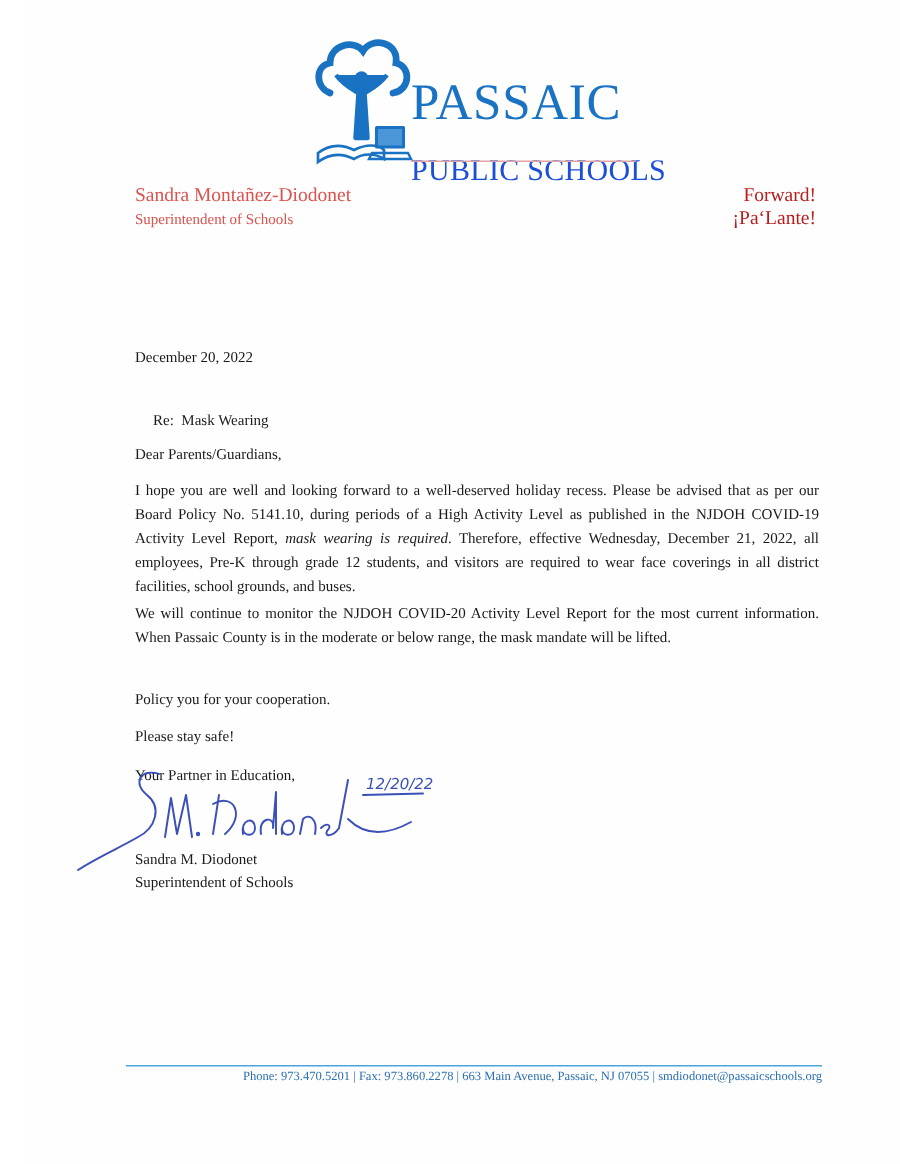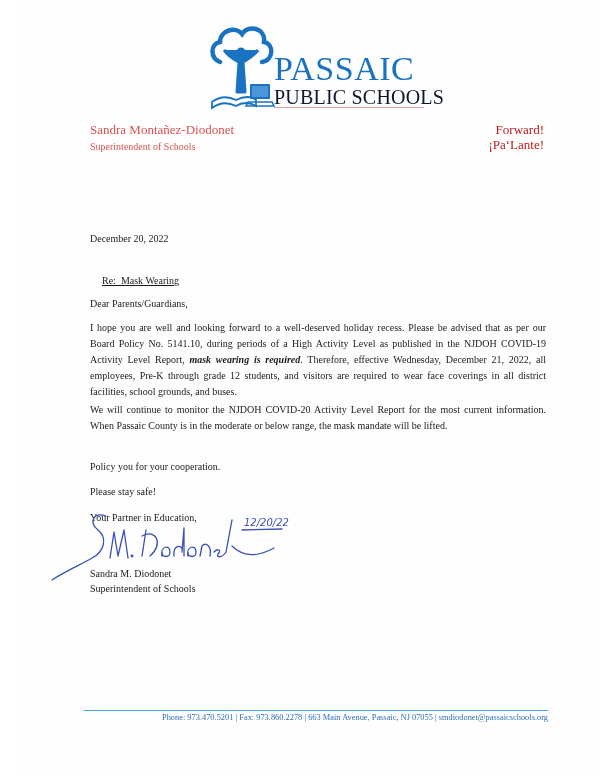--- a/index.html
+++ b/index.html
@@ -4,42 +4,42 @@
 <style>
   html, body { margin: 0; padding: 0; background: #ffffff; }
   body { width: 600px; height: 776px; position: relative; overflow: hidden;
          font-family: "Liberation Serif", "DejaVu Serif", serif; color: #1a1a1a; }
   .page { position: absolute; left: 16px; top: 0; width: 600px; height: 776px; background: #fefefe; }
 
   
   .logo { position: absolute; left: 190px; top: 22px; width: 70px; height: 88px; }
   .brand { position: absolute; left: 258px; top: 52px; }
   .brand-name { font-size: 34px; color: #1a73c2; letter-spacing: 0.5px; line-height: 34px; white-space: nowrap; }
-  .brand-sub  { font-size: 20px; color: #0f172a; line-height: 22px; margin-top: 0px; white-space: nowrap; letter-spacing: 0.2px; }
+  .brand-sub  { font-size: 20px; color: #1d4ed8; line-height: 22px; margin-top: 17px; white-space: nowrap; letter-spacing: 0.2px; }
   .brand-rule { position: absolute; left: 258px; top: 107px; width: 150px; height: 1px; background: #e2a3a6; }
 
   .sender { position: absolute; left: 74px; top: 122px; color: #d9534f; }
   .sender-name { font-size: 13px; line-height: 16px; }
   .sender-title { font-size: 10px; line-height: 14px; margin-top: 2px; }
   .motto { position: absolute; right: 72px; top: 122px; text-align: right; color: #b91c1c; font-size: 13px; line-height: 15px; }
 
   
   .text { position: absolute; left: 74px; font-size: 10px; line-height: 16px; color: #1a1a1a; }
   .date { top: 231px; }
   .re { top: 273px; left: 86px; }
   .salutation { top: 296px; }
   .para { width: 456px; text-align: justify; }
   .p1 { top: 320px; }
   .p2 { top: 402px; }
   .thanks { top: 459px; }
   .safe { top: 484px; }
   .closing { top: 510px; }
   .sig-name { top: 566px; }
   .sig-title { top: 581px; }
-  em.emph { font-weight: bold; font-style: italic; }
+  em.emph { font-weight: normal; font-style: italic; }
 
   .signature { position: absolute; left: 30px; top: 500px; width: 270px; height: 90px; pointer-events: none; }
 
   
   .footer-rule { position: absolute; left: 68px; top: 710px; width: 464px; height: 1px; background: #4aa3d9; }
   .footer { position: absolute; left: 68px; top: 713px; width: 464px; text-align: right;
             font-size: 8.4px; color: #2a6fb0; white-space: nowrap; }
 </style>
 </head>
 <body>
@@ -70,21 +70,21 @@
     <div class="sender-name">Sandra Montañez-Diodonet</div>
     <div class="sender-title">Superintendent of Schools</div>
   </div>
 
   <div class="motto">
     <div>Forward!</div>
     <div>¡Pa‘Lante!</div>
   </div>
 
   <div class="text date">December 20, 2022</div>
-  <div class="text re" style="white-space:pre;text-decoration:underline;">Re:  Mask Wearing</div>
+  <div class="text re" style="white-space:pre;">Re:  Mask Wearing</div>
   <div class="text salutation">Dear Parents/Guardians,</div>
 
   <div class="text para p1"><span>I hope you are well and looking forward to a well-deserved holiday recess.  Please be advised that as per our Board Policy No. 5141.10, during periods of a High Activity Level as published in the NJDOH COVID-19 Activity Level Report, </span><em class="emph">mask wearing is required</em><span>.  Therefore, effective Wednesday, December 21, 2022, all employees, Pre-K through grade 12 students, and visitors are required to wear face coverings in all district facilities, school grounds, and buses.</span></div>
 
   <div class="text para p2">We will continue to monitor the NJDOH COVID-20 Activity Level Report for the most current information. When Passaic County is in the moderate or below range, the mask mandate will be lifted.</div>
 
   <div class="text thanks">Policy you for your cooperation.</div>
   <div class="text safe">Please stay safe!</div>
   <div class="text closing">Your Partner in Education,</div>
 

